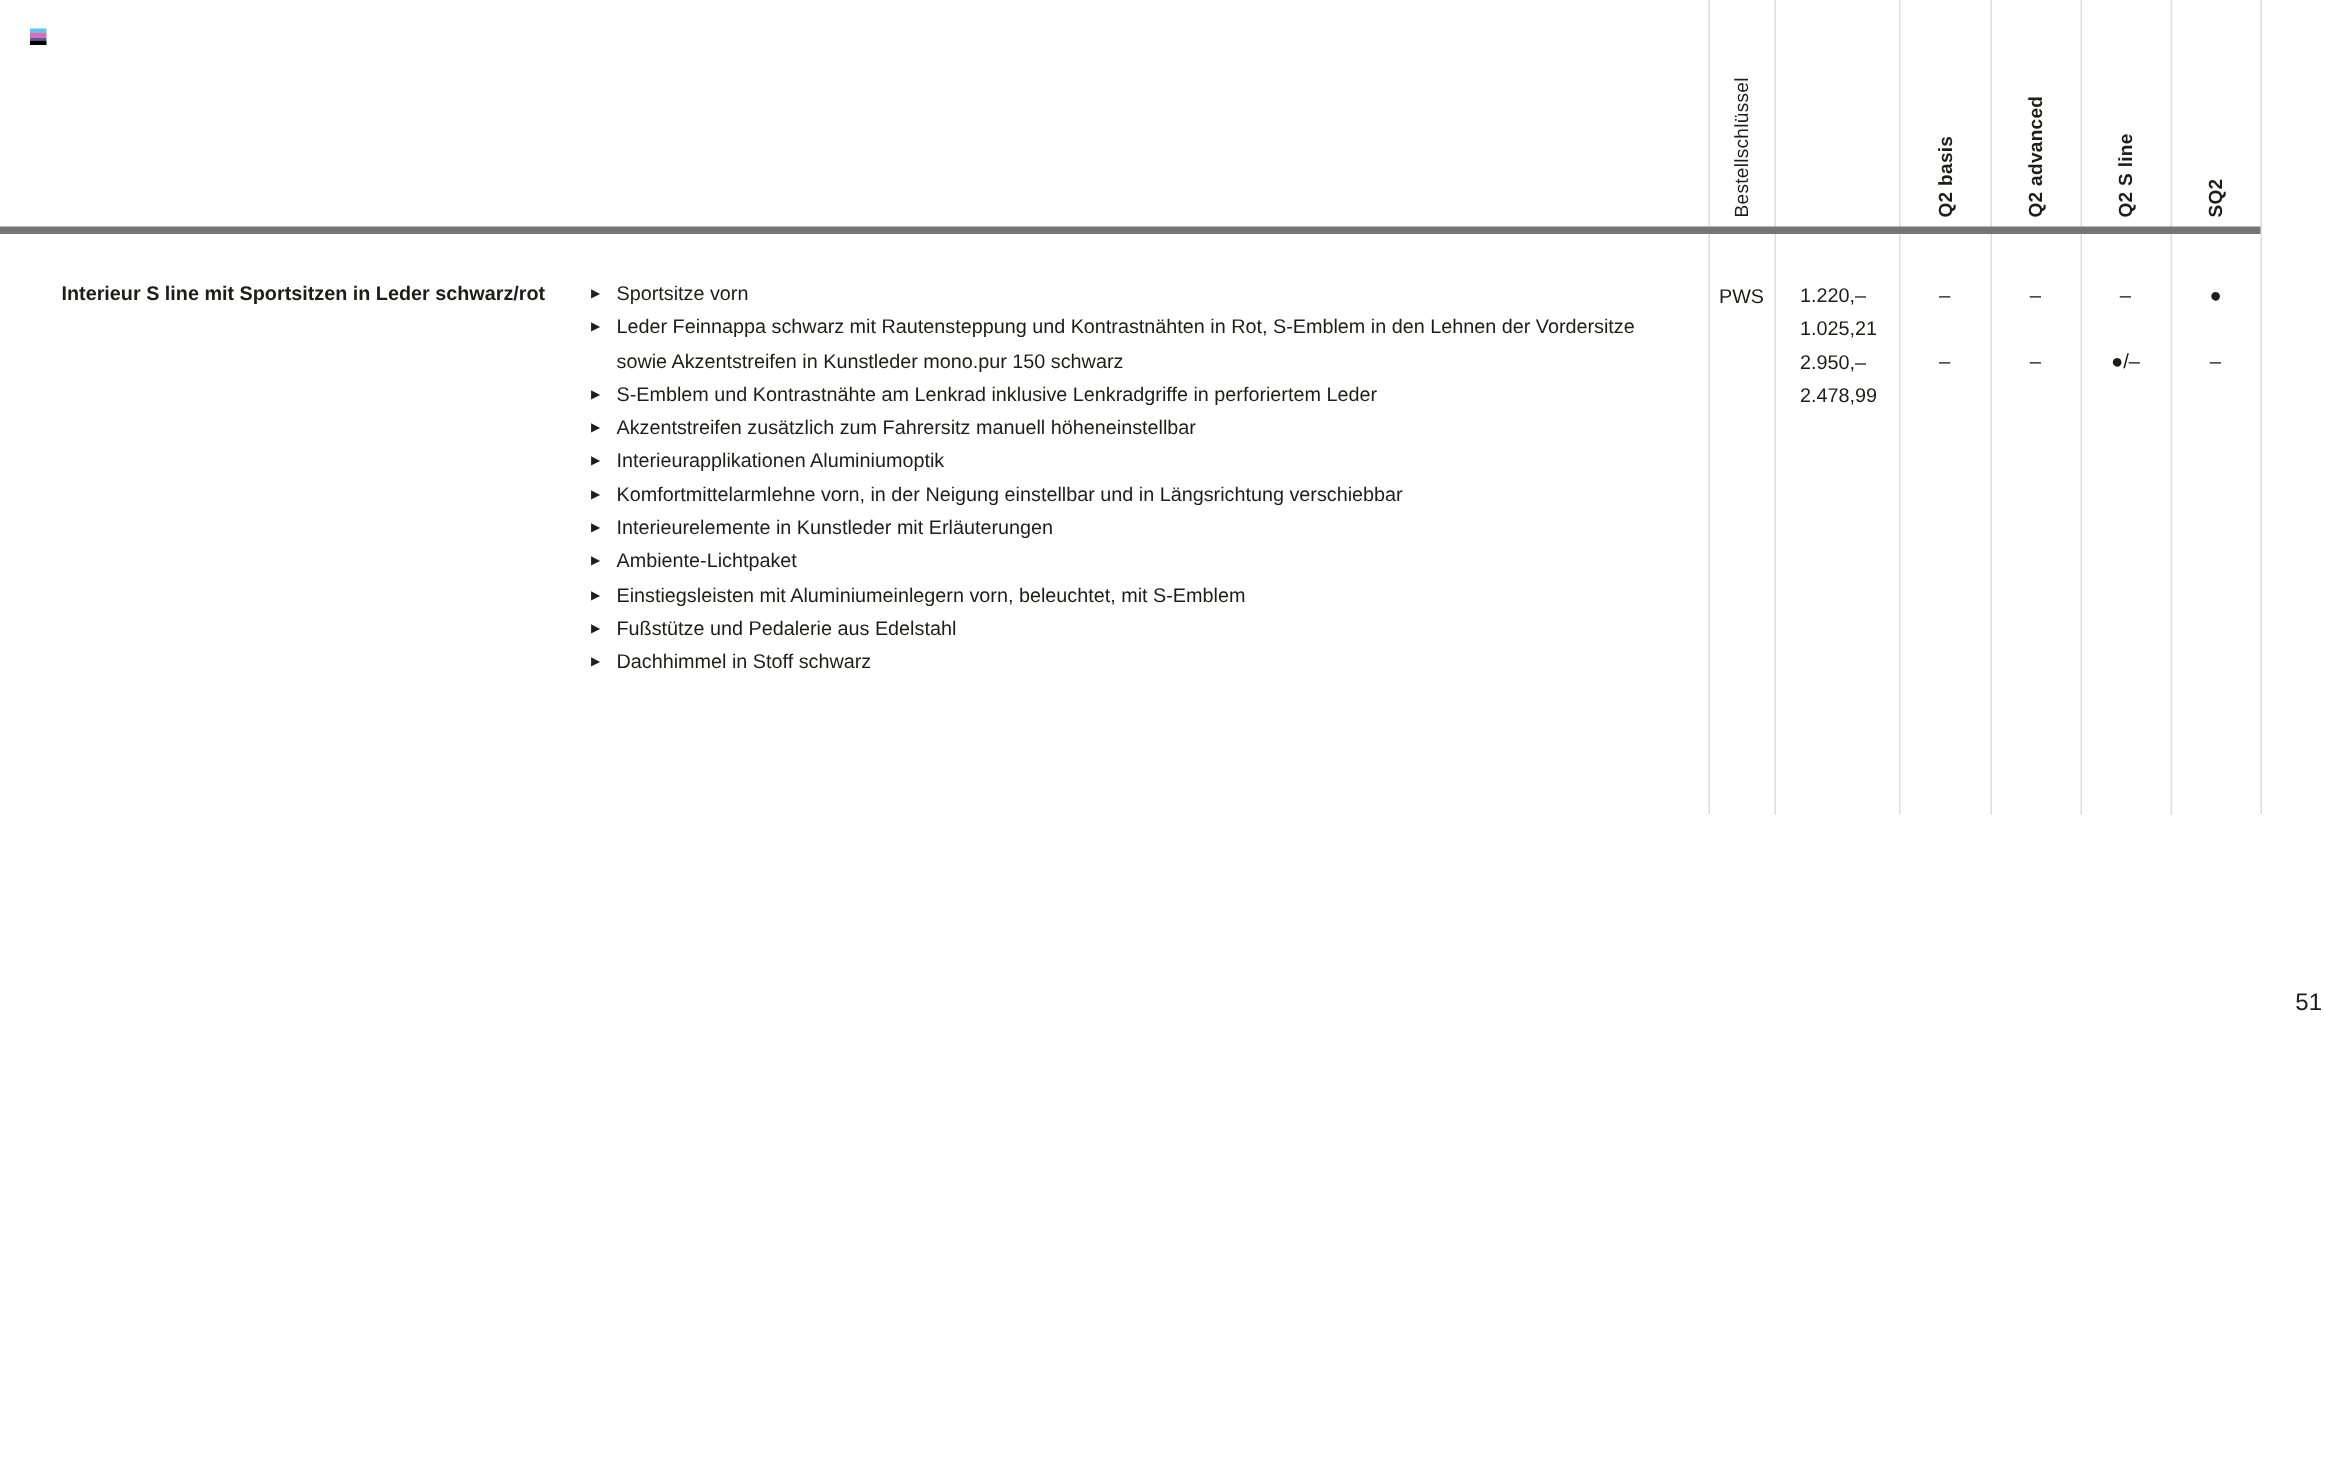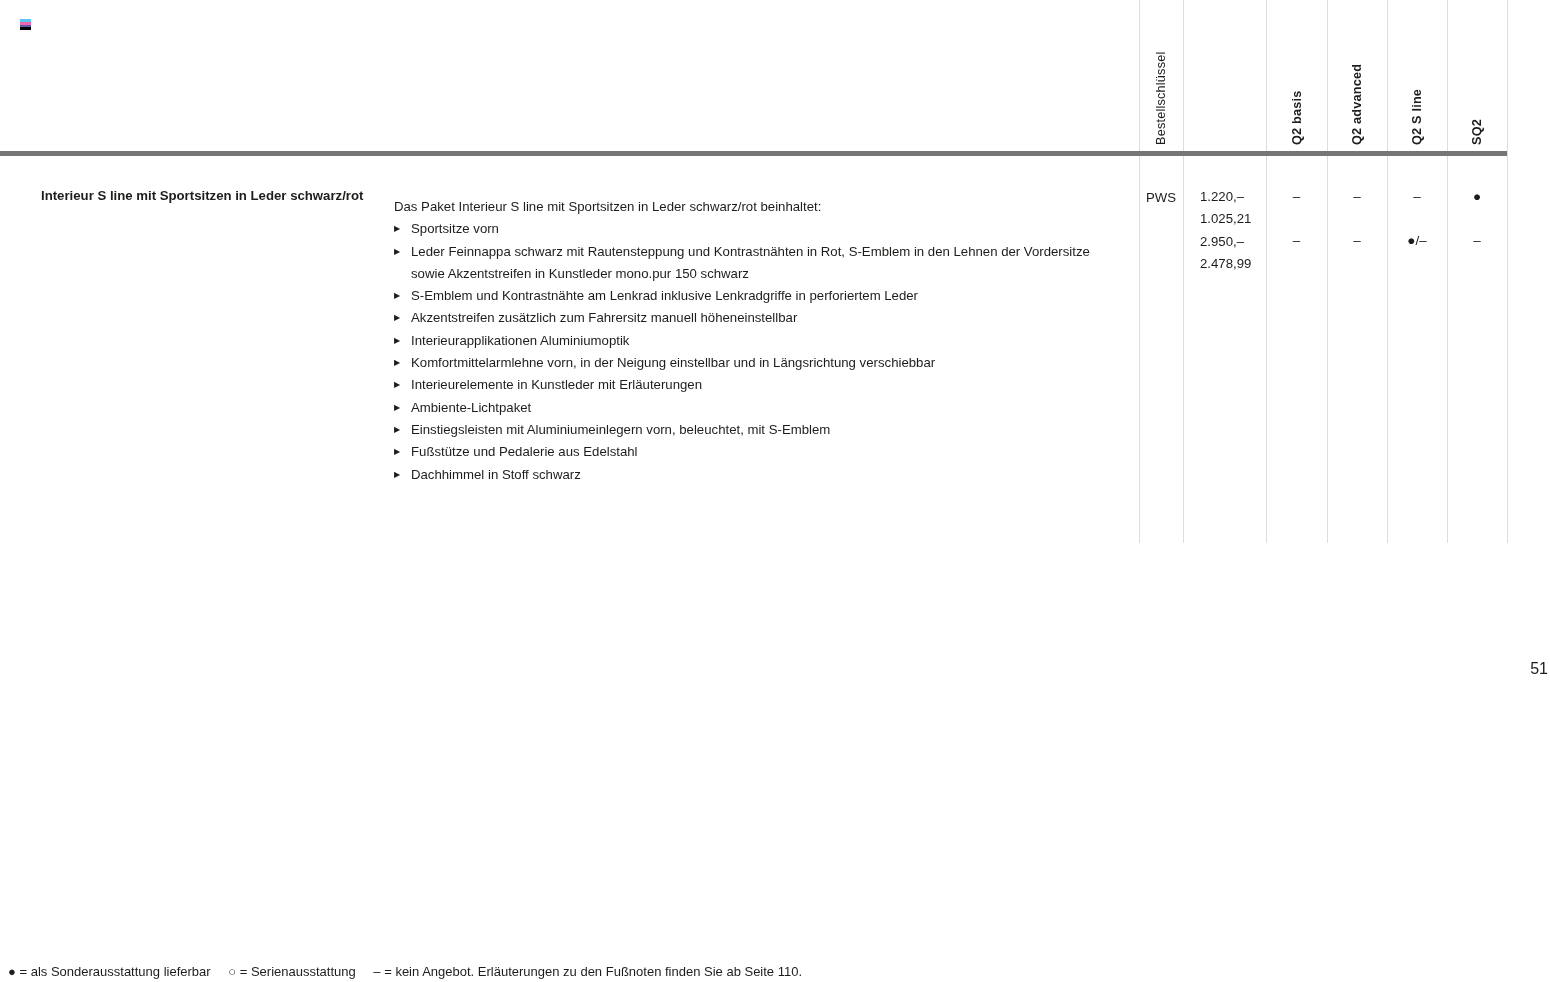--- a/index.html
+++ b/index.html
@@ -89,21 +89,20 @@
     <span class="rot">Q2 S line</span>
   </div>
   <div class="rotcol" style="left:1447px;width:60px">
     <span class="rot">SQ2</span>
   </div>
 
 
   <div class="row-title">Interieur S line mit Sportsitzen in Leder schwarz/rot</div>
 
   <div class="row-desc">
-    <p class="gap">Das Paket Interieur S line mit Sportsitzen in Leder schwarz/rot beinhaltet:</p>
     <ul class="features">
 
         <li>
           <span class="blt">▶</span>
           <span class="blt-text">Sportsitze vorn</span>
         </li>
 
         <li>
           <span class="blt">▶</span>
           <span class="blt-text">Leder Feinnappa schwarz mit Rautensteppung und Kontrastnähten in Rot, S-Emblem in den Lehnen der Vordersitze sowie Akzentstreifen in Kunstleder mono.pur 150 schwarz</span>
@@ -169,19 +168,14 @@
   <div class="avail r1 c-advanced">–</div>
   <div class="avail r1 c-sline">–</div>
   <div class="avail r1 c-sq2">●</div>
   <div class="avail r2 c-basis">–</div>
   <div class="avail r2 c-advanced">–</div>
   <div class="avail r2 c-sline">●/–</div>
   <div class="avail r2 c-sq2">–</div>
 
   <div class="page-number">51</div>
 
-  <div class="footer">
-    <span class="seg">● = als Sonderausstattung lieferbar</span>
-    <span class="seg">○ = Serienausstattung</span>
-    <span class="seg">– = kein Angebot. Erläuterungen zu den Fußnoten finden Sie ab Seite 110.</span>
-  </div>
 
 </div>
 
 </body></html>

